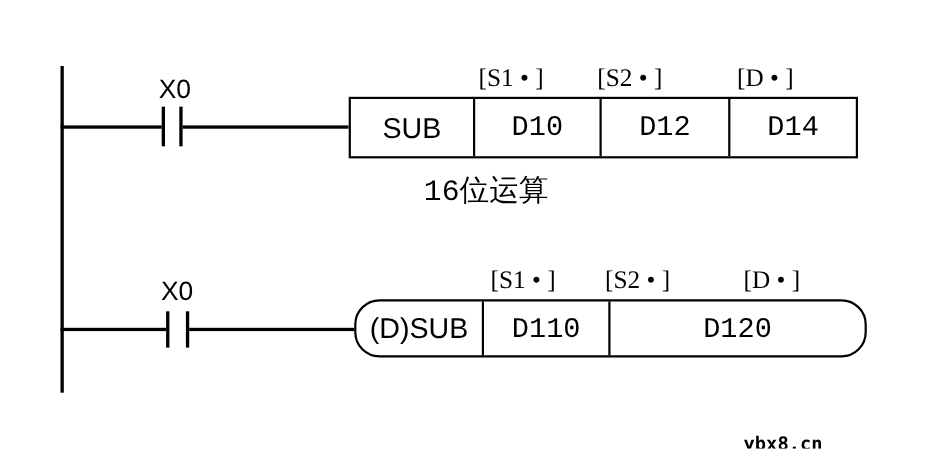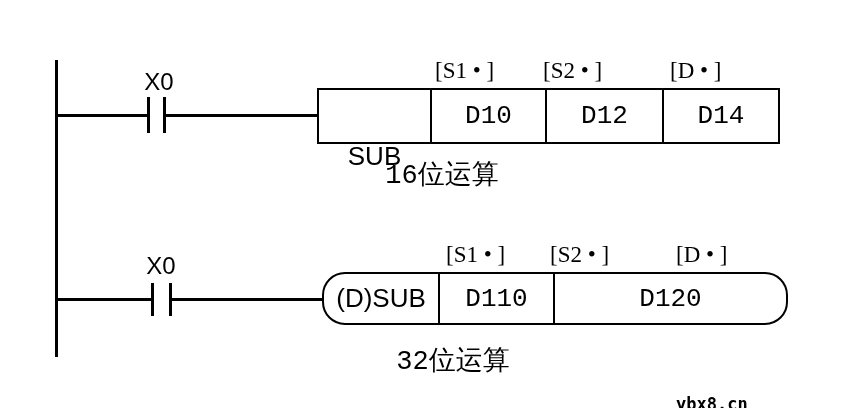--- a/index.html
+++ b/index.html
@@ -96,21 +96,21 @@
   <div class="vleg" style="left:147px; top:97px; height:36px;"></div>
   <div class="vleg" style="left:163px; top:97px; height:36px;"></div>
   <div class="contact-label" style="left:129px; top:69px;">X0</div>
   <div class="hline" style="left:166px; top:114px; width:151px;"></div>
 
   <div class="op-header" style="left:435px; top:59px;">[S1 • ]</div>
   <div class="op-header" style="left:543px; top:59px;">[S2 • ]</div>
   <div class="op-header" style="left:670px; top:59px;">[D • ]</div>
 
   <div class="ibox" style="left:317px; top:88px; width:463px; height:56px;">
-    <div class="cell" style="width:111px;margin-top:40px;">SUB</div>
+    <div class="cell" style="width:111px;">SUB</div>
     <div class="cell bl" style="width:115px;">D10</div>
     <div class="cell bl" style="width:117px;">D12</div>
     <div class="cell bl grow">D14</div>
   </div>
 
   <div class="caption" style="left:332px; top:161px;">16位运算</div>
 
   <div class="hline" style="left:55px; top:298px; width:96px;"></div>
   <div class="vleg" style="left:151px; top:283px; height:33px;"></div>
   <div class="vleg" style="left:169px; top:283px; height:33px;"></div>
@@ -120,17 +120,16 @@
   <div class="op-header" style="left:446px; top:243px;">[S1 • ]</div>
   <div class="op-header" style="left:550px; top:243px;">[S2 • ]</div>
   <div class="op-header" style="left:676px; top:243px;">[D • ]</div>
 
   <div class="ibox" style="left:322px; top:272px; width:466px; height:53px;border-radius:23px;">
     <div class="cell" style="width:114px;">(D)SUB</div>
     <div class="cell bl" style="width:115px;">D110</div>
     <div class="cell bl grow">D120</div>
   </div>
 
-  <div class="caption" style="left:343px; top:347px;">32位运算</div>
 
   <div class="watermark" style="left:676px; top:367px;">ybx8.cn</div>
 
 </div>
 
 </body></html>

